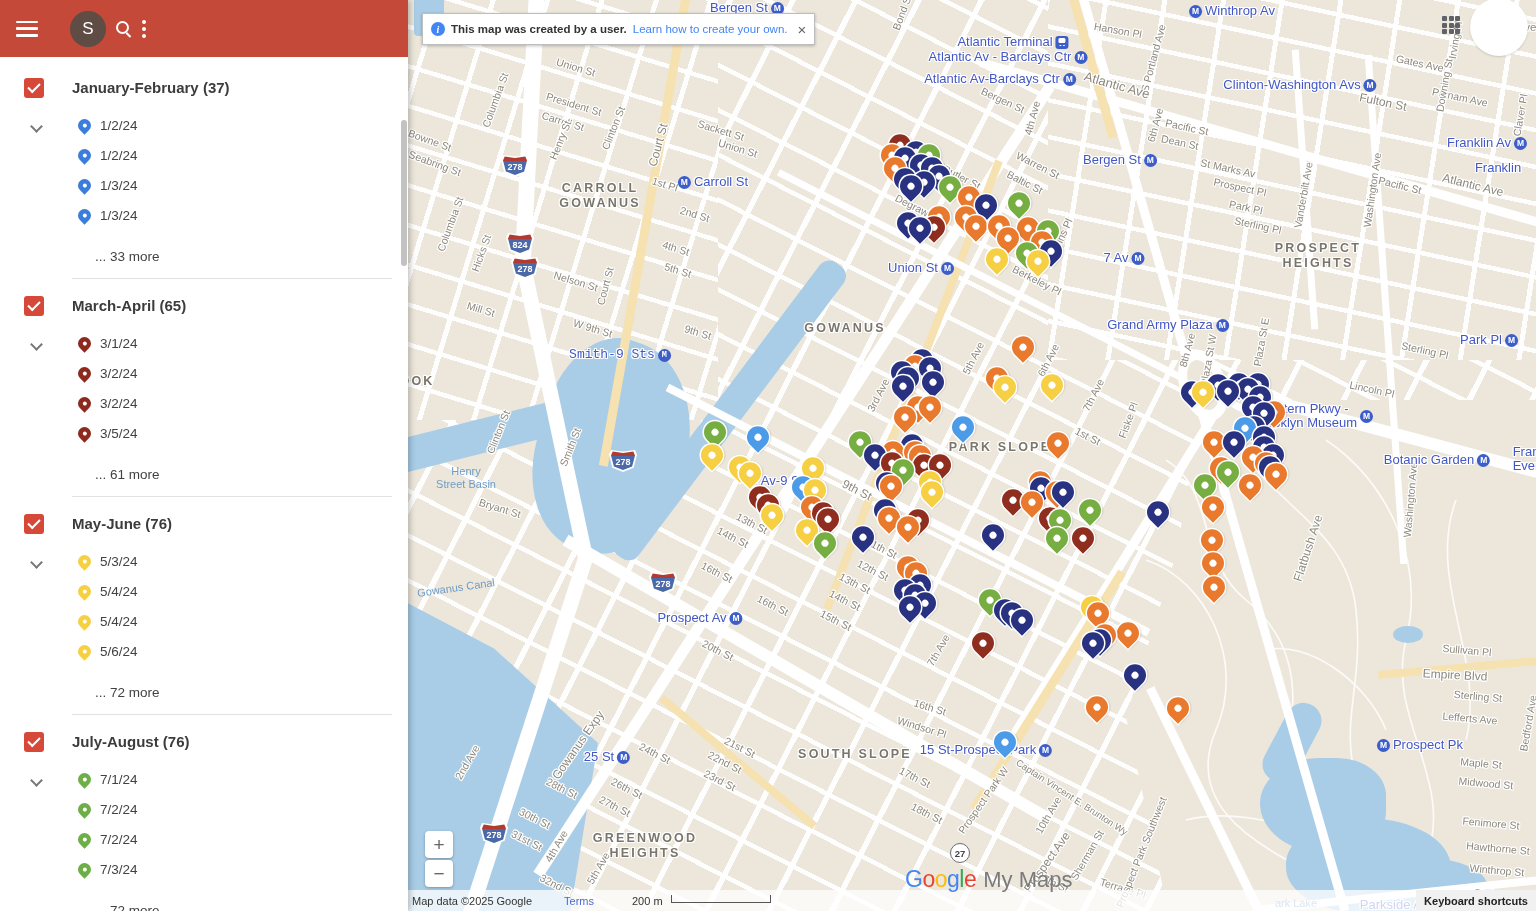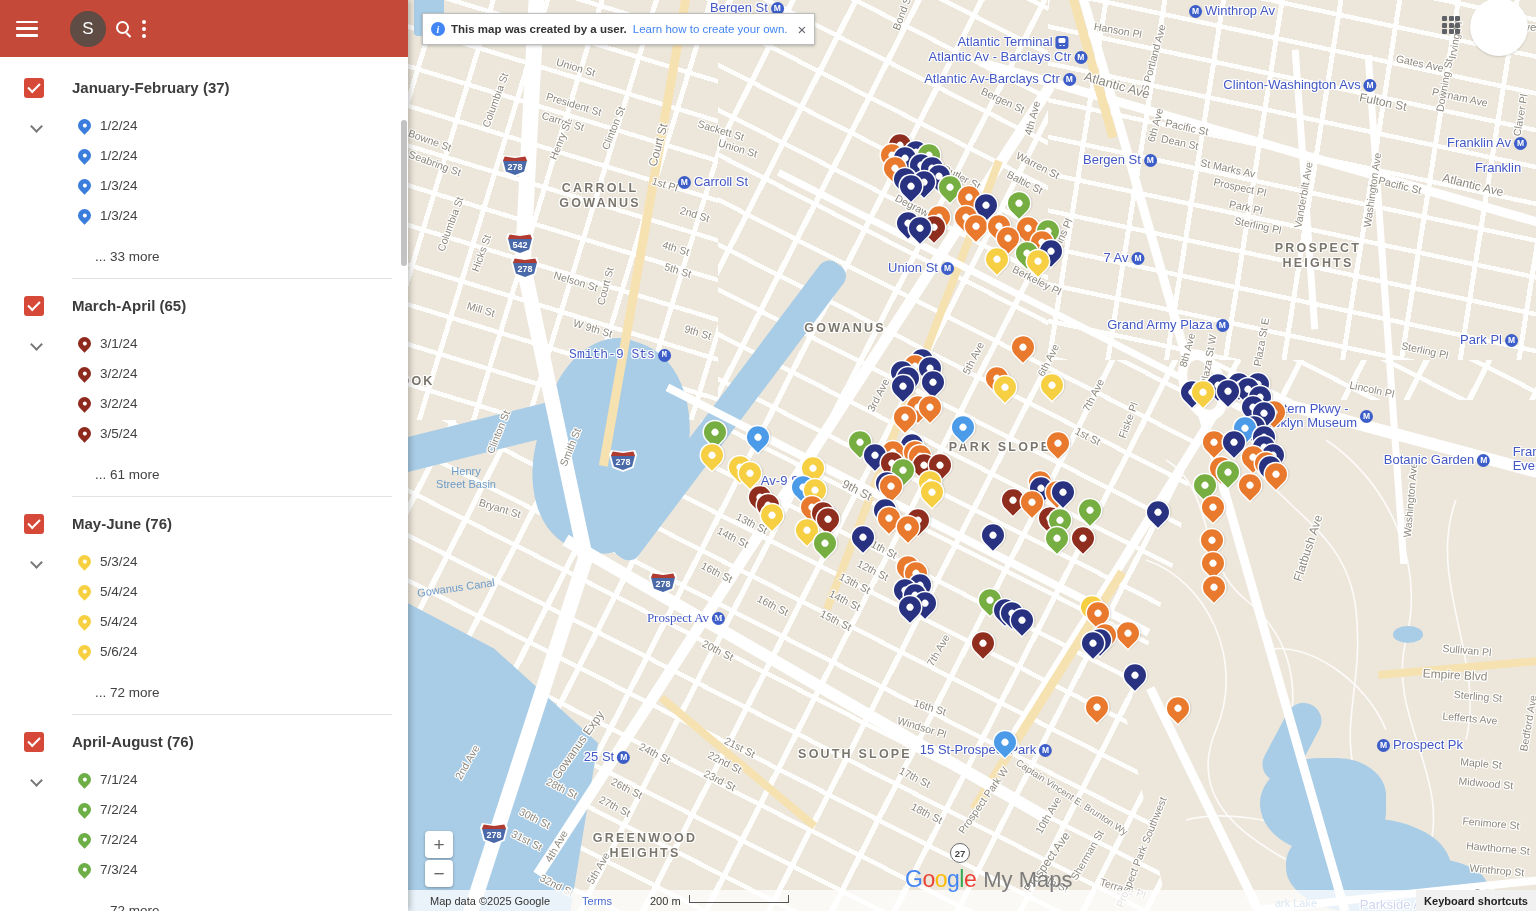--- a/index.html
+++ b/index.html
@@ -79,21 +79,21 @@
   .zbtn{width:28px;height:27px;background:#fff;border-radius:4px;box-shadow:0 1px 3px rgba(0,0,0,.3);color:#666;font-size:19px;display:flex;align-items:center;justify-content:center;cursor:pointer;margin-bottom:2px;user-select:none;}
   #appgrid{position:absolute;left:1034px;top:16px;width:20px;height:20px;display:grid;grid-template-columns:repeat(3,5px);grid-template-rows:repeat(3,5px);gap:1.5px;z-index:41;cursor:pointer;}
   #appgrid i{background:#5f6368;border-radius:1px;}
   #acct{position:absolute;left:1062px;top:-2px;width:58px;height:58px;border-radius:50%;background:#fff;box-shadow:0 1px 2px rgba(0,0,0,.15);z-index:40;cursor:pointer;}
 
   
   #wm{position:absolute;left:497px;top:866px;z-index:35;display:flex;align-items:baseline;gap:7px;}
   #wm .g{font-size:23px;font-weight:500;letter-spacing:-.5px;}
   #wm .mm{font-size:22px;color:#7b7b7b;}
   #attrib{position:absolute;left:0;bottom:0;width:1128px;height:21px;background:rgba(255,255,255,.75);z-index:34;display:flex;align-items:center;font-size:11px;color:#333;}
-  #attrib .t1{margin-left:22px;}
+  #attrib .t1{margin-left:4px;}
   #attrib .terms{margin-left:32px;color:#4A6CD4;cursor:pointer;}
   #attrib .sc{margin-left:38px;}
   #scalebar{width:98px;height:7px;border-left:1.5px solid #555;border-right:1.5px solid #555;border-bottom:1.5px solid #555;margin-left:8px;margin-top:-4px;}
   #kbd{position:absolute;right:0;bottom:0;height:21px;background:#f1f1f1;display:flex;align-items:center;padding:0 8px;font-size:11px;font-weight:700;color:#222;z-index:36;cursor:pointer;}
 </style>
 </head>
 <body>
 
 <div id="map">
   <div class="gridbase"></div>
@@ -368,21 +368,21 @@
         <span class="micon">M</span>
       </div>
       <div class="station" style="left: 513px; top: 268px; transform: translate(-50%, -50%);">
         <span class="stxt halo">Union St</span>
         <span class="micon">M</span>
       </div>
       <div class="station" style="left: 377px; top: 481px; transform: translate(-50%, -50%);">
         <span class="stxt halo">4 Av-9 St</span>
         <span class="micon">M</span>
       </div>
-      <div class="station" style="left: 278px; top: 618px; transform: translate(-50%, -50%); font-family: Liberation Serif, serif;">
+      <div class="station" style="left: 292px; top: 618px; transform: translate(-50%, -50%);">
         <span class="stxt halo">Prospect Av</span>
         <span class="micon">M</span>
       </div>
       <div class="station" style="left: 199px; top: 757px; transform: translate(-50%, -50%);">
         <span class="stxt halo">25 St</span>
         <span class="micon">M</span>
       </div>
       <div class="station" style="left: 578px; top: 750px; transform: translate(-50%, -50%);">
         <span class="stxt halo">15 St-Prospect Park</span>
         <span class="micon">M</span>
@@ -392,21 +392,21 @@
         <span class="stxt halo">Prospect Pk</span>
       </div>
       <div class="station" style="left: 994px; top: 905px; transform: translate(-50%, -50%);">
         <span class="stxt halo">Parkside Av</span>
         <span class="micon">M</span>
       </div>
       <div class="shieldO" style="left: 93px; top: 153px;">
         <div class="shieldI">278</div>
       </div>
       <div class="shieldO" style="left: 98px; top: 231px;">
-        <div class="shieldI">542</div>
+        <div class="shieldI">824</div>
       </div>
       <div class="shieldO" style="left: 103px; top: 255px;">
         <div class="shieldI">278</div>
       </div>
       <div class="shieldO" style="left: 201px; top: 448px;">
         <div class="shieldI">278</div>
       </div>
       <div class="shieldO" style="left: 241px; top: 570px;">
         <div class="shieldI">278</div>
       </div>
@@ -678,21 +678,21 @@
         <span class="spin" style="background: rgb(246, 208, 64);"></span>
         <span class="txt">5/4/24</span>
       </div>
       <div class="lrow" style="top: 587px;">
         <span class="spin" style="background: rgb(246, 208, 64);"></span>
         <span class="txt">5/6/24</span>
       </div>
       <div class="lmore" style="top: 628px;">... 72 more</div>
       <div class="ldiv" style="top: 657px;"></div>
       <div class="chk" style="top: 675px;"></div>
-      <div class="ltitle" style="top: 676px;">April-August (76)</div>
+      <div class="ltitle" style="top: 676px;">July-August (76)</div>
       <div class="chev" style="top: 719px;"></div>
       <div class="lrow" style="top: 715px;">
         <span class="spin" style="background: rgb(109, 174, 70);"></span>
         <span class="txt">7/1/24</span>
       </div>
       <div class="lrow" style="top: 745px;">
         <span class="spin" style="background: rgb(109, 174, 70);"></span>
         <span class="txt">7/2/24</span>
       </div>
       <div class="lrow" style="top: 775px;">

